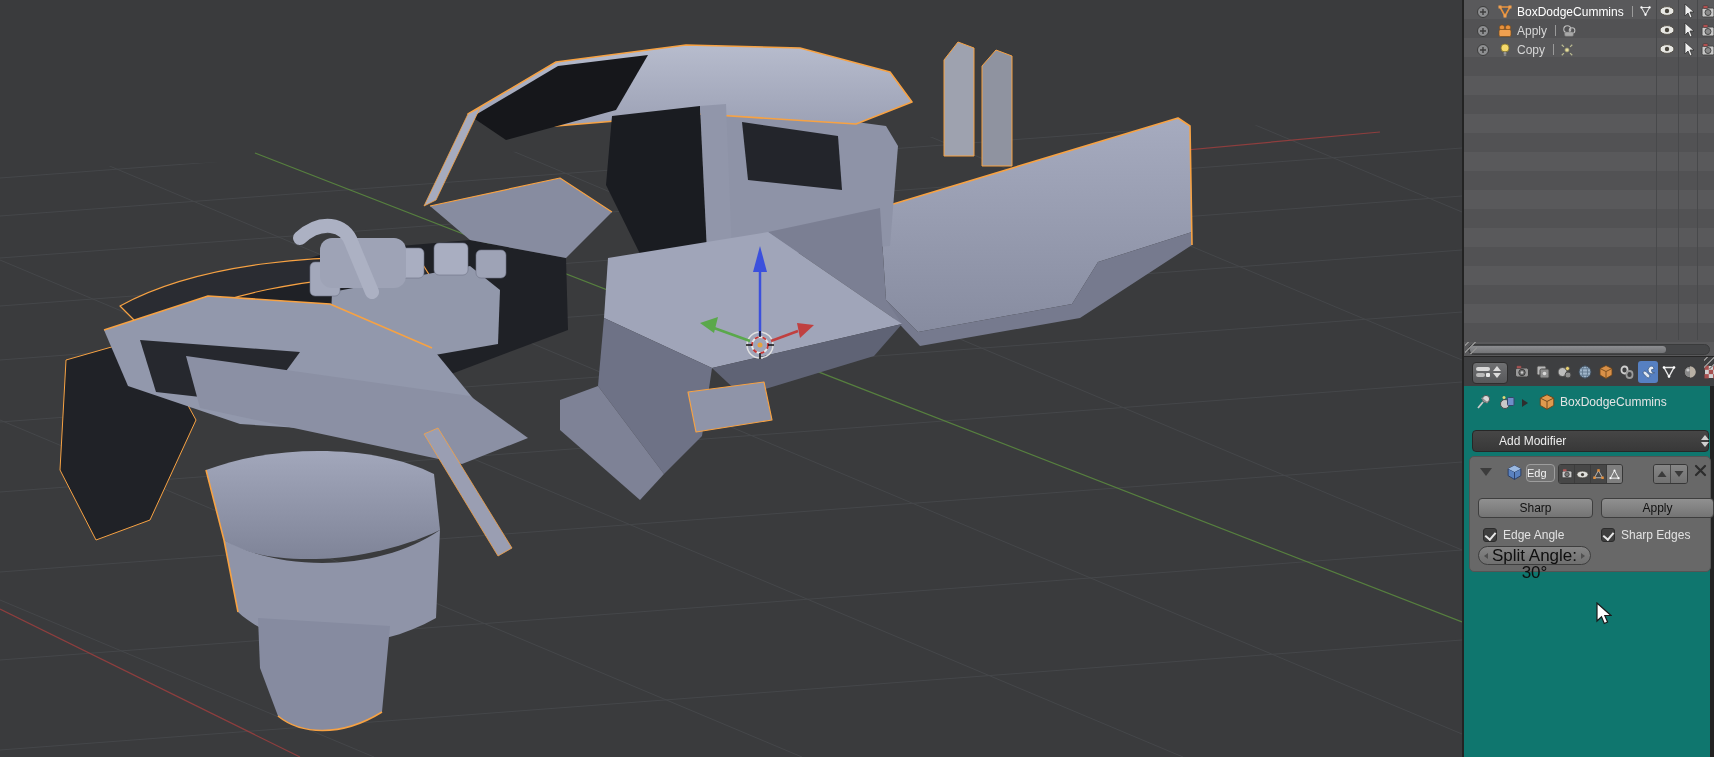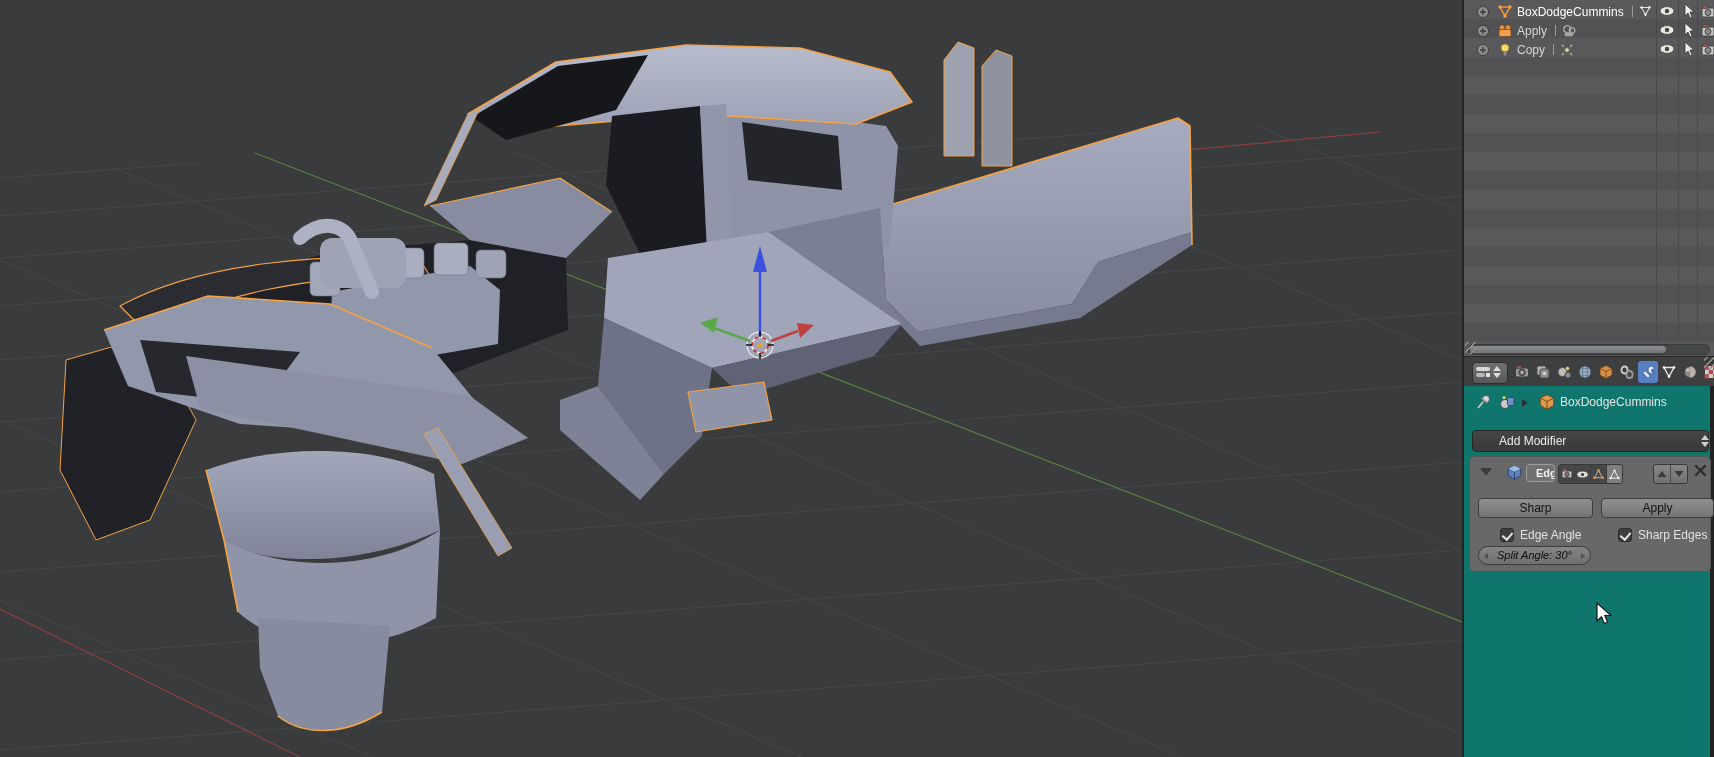--- a/index.html
+++ b/index.html
@@ -31,34 +31,34 @@
   .crumb .txt{position:absolute;left:96px;top:3px;font-size:12px;color:#e4e4e4;}
   .addmod{position:absolute;left:8px;top:430px;width:237px;height:22px;background:linear-gradient(180deg,#464646,#383838);border:1px solid #272727;border-radius:4px;box-sizing:border-box;}
   .addmod .txt{position:absolute;left:26px;top:3px;font-size:12px;color:#ececec;}
   .dbl-arrow{position:absolute;right:7px;top:4px;width:0;height:0;}
   .dbl-arrow:before,.dbl-arrow:after{content:"";position:absolute;left:0;border-left:4px solid transparent;border-right:4px solid transparent;}
   .dbl-arrow:before{top:0;border-bottom:5px solid #cfcfcf;}
   .dbl-arrow:after{top:7px;border-top:5px solid #cfcfcf;}
   .modbox{position:absolute;left:5px;top:456px;width:242px;height:116px;background:#686868;border:1px solid #545454;border-radius:5px;box-sizing:border-box;}
   .tri-down{width:0;height:0;border-left:6px solid transparent;border-right:6px solid transparent;border-top:8px solid #3c3c3c;}
   .namefield{position:absolute;left:56px;top:7px;width:29px;height:18px;border:1px solid #9d9d9d;border-radius:4px;background:#717171;box-sizing:border-box;overflow:hidden;}
-  .namefield span{font-size:11px;color:#f2f2f2;margin-left:9px;line-height:16px;display:block;font-weight:bold;}
+  .namefield span{font-size:11px;color:#f2f2f2;margin-left:0;line-height:16px;display:block;}
   .tgl-group{position:absolute;left:88px;top:7px;height:18px;display:flex;border:1px solid #373737;border-radius:3px;overflow:hidden;}
   .tgl{width:15px;height:18px;display:flex;align-items:center;justify-content:center;border-right:1px solid #3c3c3c;}
   .tgl.on{background:#474747;}
   .tgl.off{background:#7e7e7e;}
   .updown{position:absolute;left:183px;top:7px;height:18px;display:flex;border:1px solid #373737;border-radius:3px;overflow:hidden;}
   .ud{width:16px;height:18px;background:linear-gradient(180deg,#868686,#717171);display:flex;align-items:center;justify-content:center;border-right:1px solid #4a4a4a;}
   .xbtn{position:absolute;left:224px;top:6px;font-size:15px;font-weight:bold;color:#2c2c2c;}
   .pbtn{position:absolute;top:41px;height:20px;background:linear-gradient(180deg,#909090,#747474);border:1px solid #3e3e3e;border-radius:4px;box-sizing:border-box;text-align:center;font-size:12px;color:#111;line-height:18px;}
-  .cbrow{position:absolute;top:70px;height:16px;display:flex;align-items:center;margin-left:17px;}
+  .cbrow{position:absolute;top:70px;height:16px;display:flex;align-items:center;}
   .cb{width:14px;height:14px;background:#3f3f3f;border:1px solid #2c2c2c;border-radius:3px;position:relative;box-sizing:border-box;}
   .cb.checked:after{content:"";position:absolute;left:3px;top:1px;width:5px;height:8px;border-right:2px solid #e8e8e8;border-bottom:2px solid #e8e8e8;transform:rotate(40deg);}
   .cb-lbl{font-size:12px;color:#e2e2e2;margin-left:6px;}
-  .slider-pill{position:absolute;left:8px;top:89px;width:113px;height:19px;border-radius:10px;background:linear-gradient(180deg,#858585,#6f6f6f);border:1px solid #3e3e3e;box-sizing:border-box;text-align:center;font-size:11px;color:#0e0e0e;line-height:17px;font-style:italic;}
+  .slider-pill{position:absolute;left:8px;top:89px;width:113px;height:19px;border-radius:10px;background:linear-gradient(180deg,#858585,#6f6f6f);border:1px solid #3e3e3e;box-sizing:border-box;text-align:center;font-size:17px;color:#0e0e0e;line-height:17px;}
   .pill-arrow{position:absolute;top:6px;width:0;height:0;border-top:3.5px solid transparent;border-bottom:3.5px solid transparent;}
   .pill-arrow.left{left:5px;border-right:4px solid #4f4f4f;}
   .pill-arrow.right{right:5px;border-left:4px solid #4f4f4f;}
   .hatch{position:absolute;width:12px;height:12px;
      background:repeating-linear-gradient(135deg,transparent 0 2px,#8f8f8f 2px 3px,transparent 3px 5px);}
   .cursor{position:absolute;left:132px;top:602px;}
 </style>
 </head>
 <body>
 

